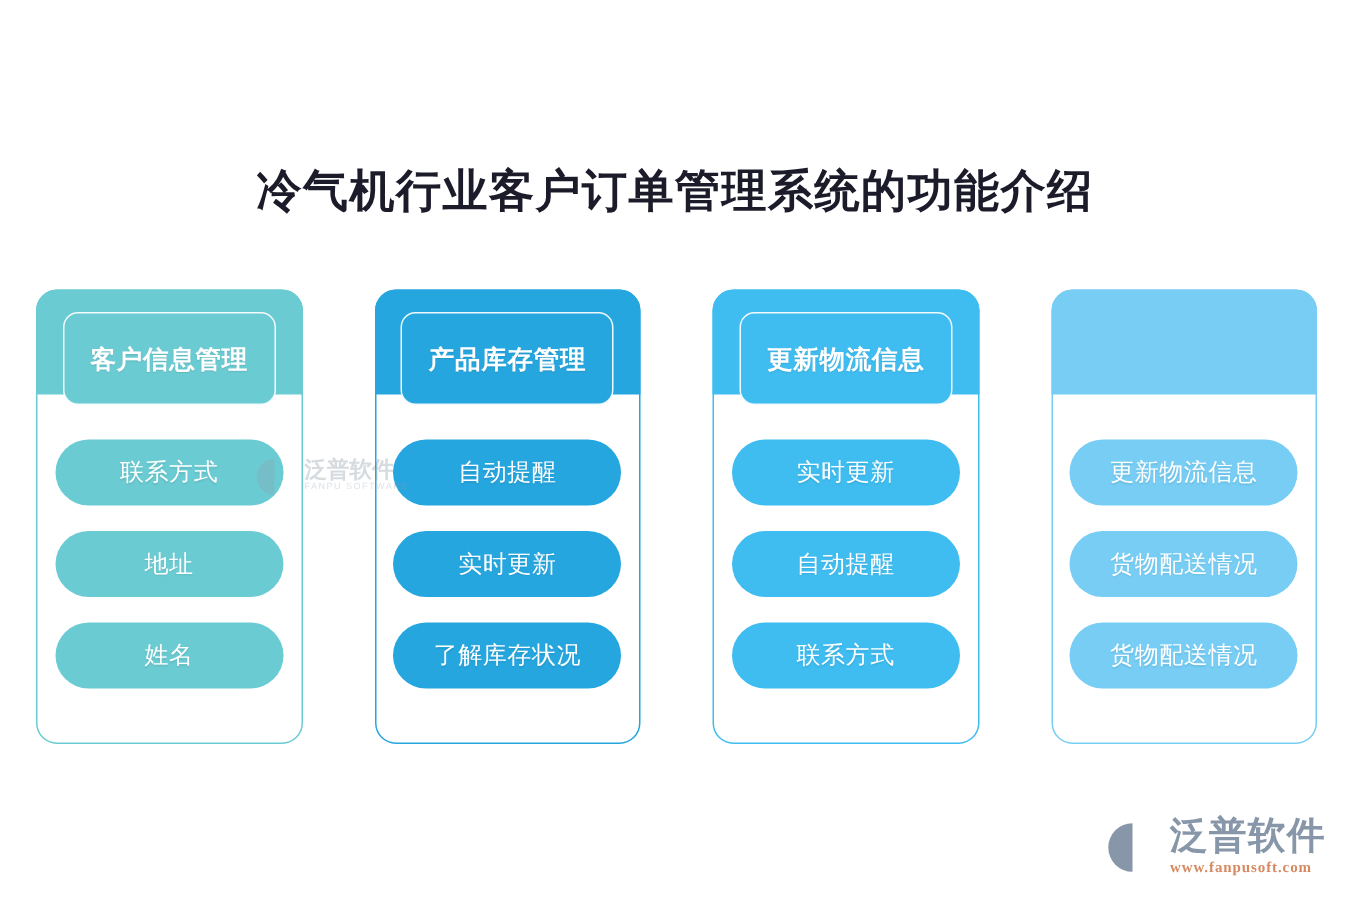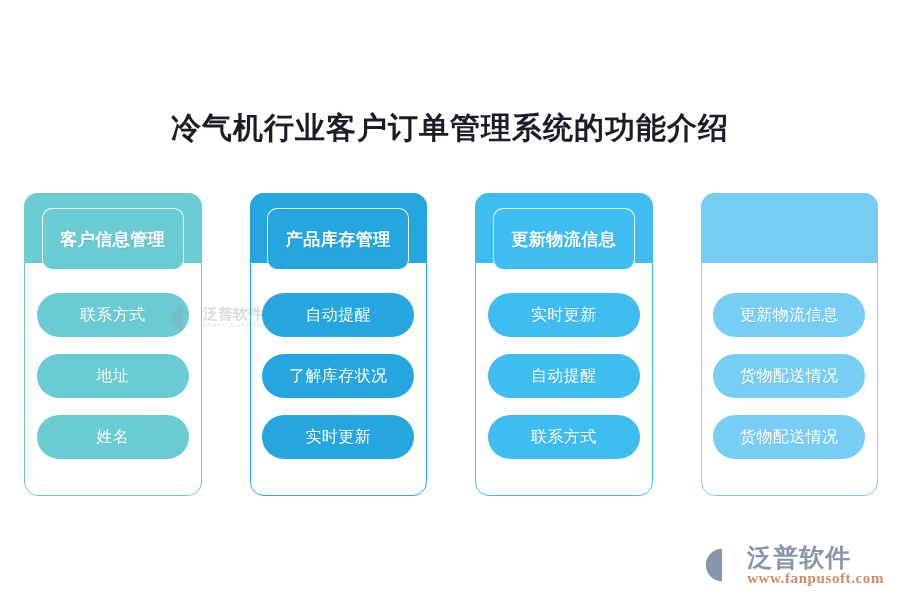--- a/index.html
+++ b/index.html
@@ -192,21 +192,21 @@
   }
   .brand-logo .logo-cn {
     font-size: 25px;
     font-weight: bold;
     color: #8796a8;
     line-height: 27px;
     letter-spacing: 1px;
     white-space: nowrap;
   }
   .brand-logo .logo-url {
-    font-size: 15px;
+    font-size: 10px;
     color: #d78a62;
     line-height: 15px;
     letter-spacing: 0.6px;
     white-space: nowrap;
     font-family: "Liberation Serif", "DejaVu Serif", serif;
     font-weight: bold;
   }
 </style>
 </head>
 <body>
@@ -227,22 +227,22 @@
         <div class="item-pill">姓名</div>
       </div>
     </div>
 
     <div class="card" style="--accent:#26A6DF">
       <div class="card-body"></div>
       <div class="card-band"></div>
       <div class="card-header">产品库存管理</div>
       <div class="card-items">
         <div class="item-pill">自动提醒</div>
+        <div class="item-pill">实时更新</div>
         <div class="item-pill">了解库存状况</div>
-        <div class="item-pill">实时更新</div>
       </div>
     </div>
 
     <div class="card" style="--accent:#3FBDF0">
       <div class="card-body"></div>
       <div class="card-band"></div>
       <div class="card-header">更新物流信息</div>
       <div class="card-items">
         <div class="item-pill">实时更新</div>
         <div class="item-pill">自动提醒</div>

